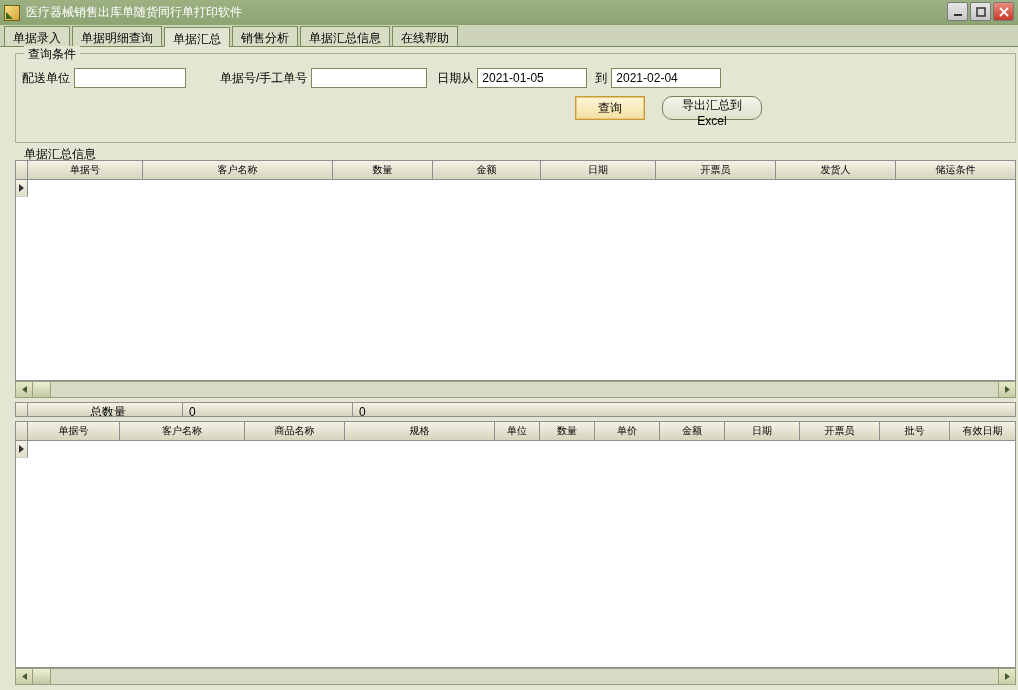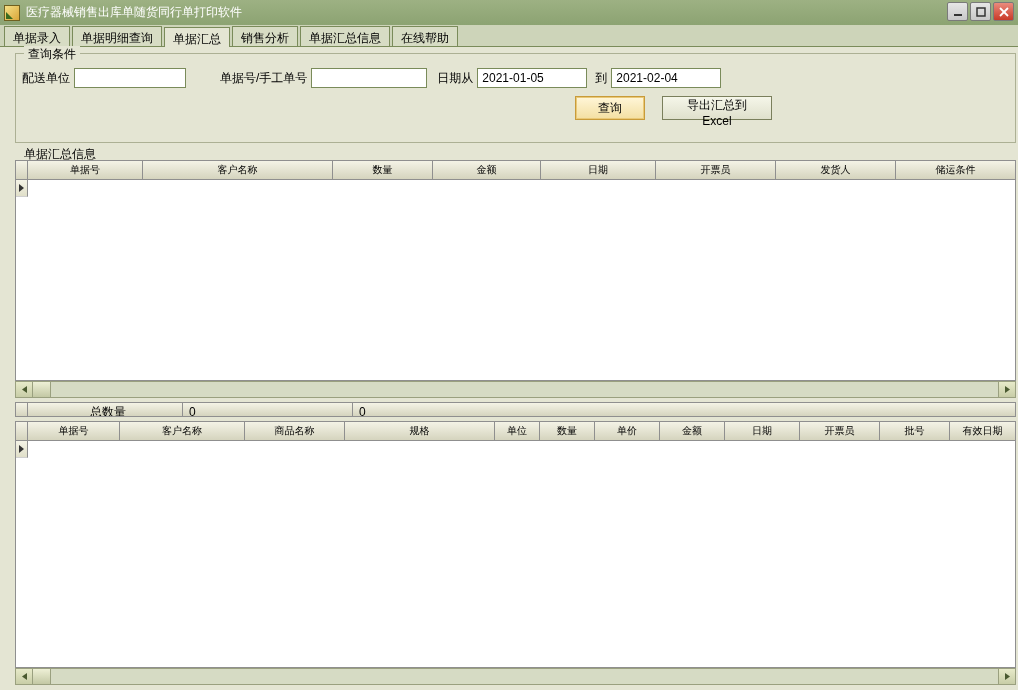--- a/index.html
+++ b/index.html
@@ -266,21 +266,21 @@
       <span style="width:10px"></span>
       <span class="lbl">日期从</span>
       <input class="txt" style="width: 110px;" value="2021-01-05">
       <span style="width:8px"></span>
       <span class="lbl">到</span>
       <input class="txt" style="width: 110px;" value="2021-02-04">
     </div>
 
 
     <button class="pbtn primary" style="position:absolute; left:559px; top:42px; width:70px;">查询</button>
-    <button class="pbtn" style="position:absolute; left:646px; top:42px; width:110px;">导出汇总到Excel</button>
+    <button class="pbtn" style="position:absolute; left:646px; top:42px; width:100px;border-radius:10px;">导出汇总到Excel</button>
   </div>
 
   <span class="sec-label" style="left:16px; top:99px;">单据汇总信息</span>
 
   <div class="grid" style="left:7px; top:113px; width:1001px; height:221px;">
     <div class="grid-header">
       <div class="hcell" style="width:12px"></div>
       <div class="hcell" style="width:115px">单据号</div>
       <div class="hcell" style="width:190px">客户名称</div>
       <div class="hcell" style="width:100px">数量</div>

